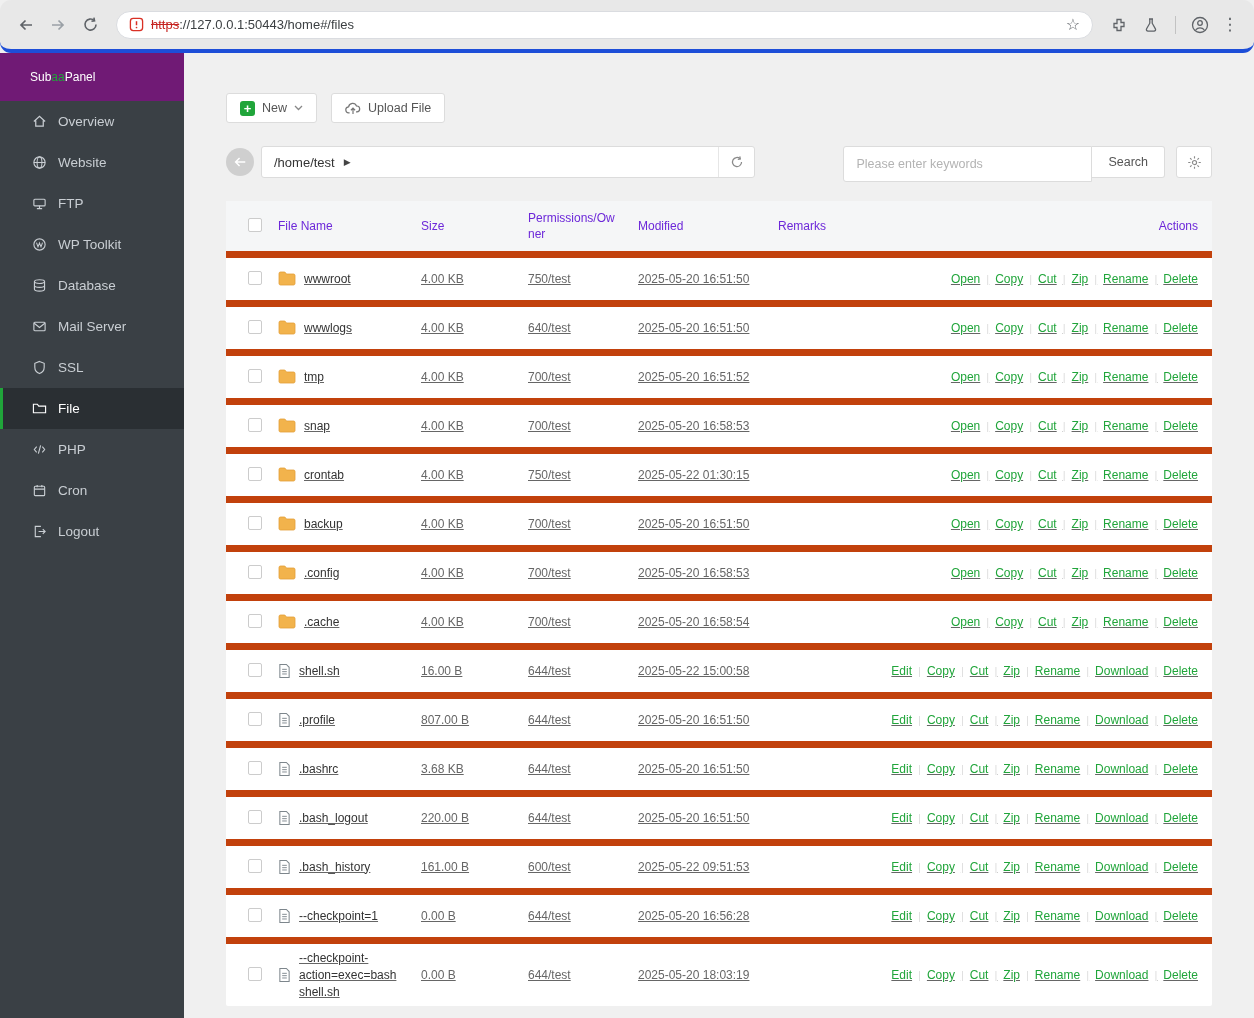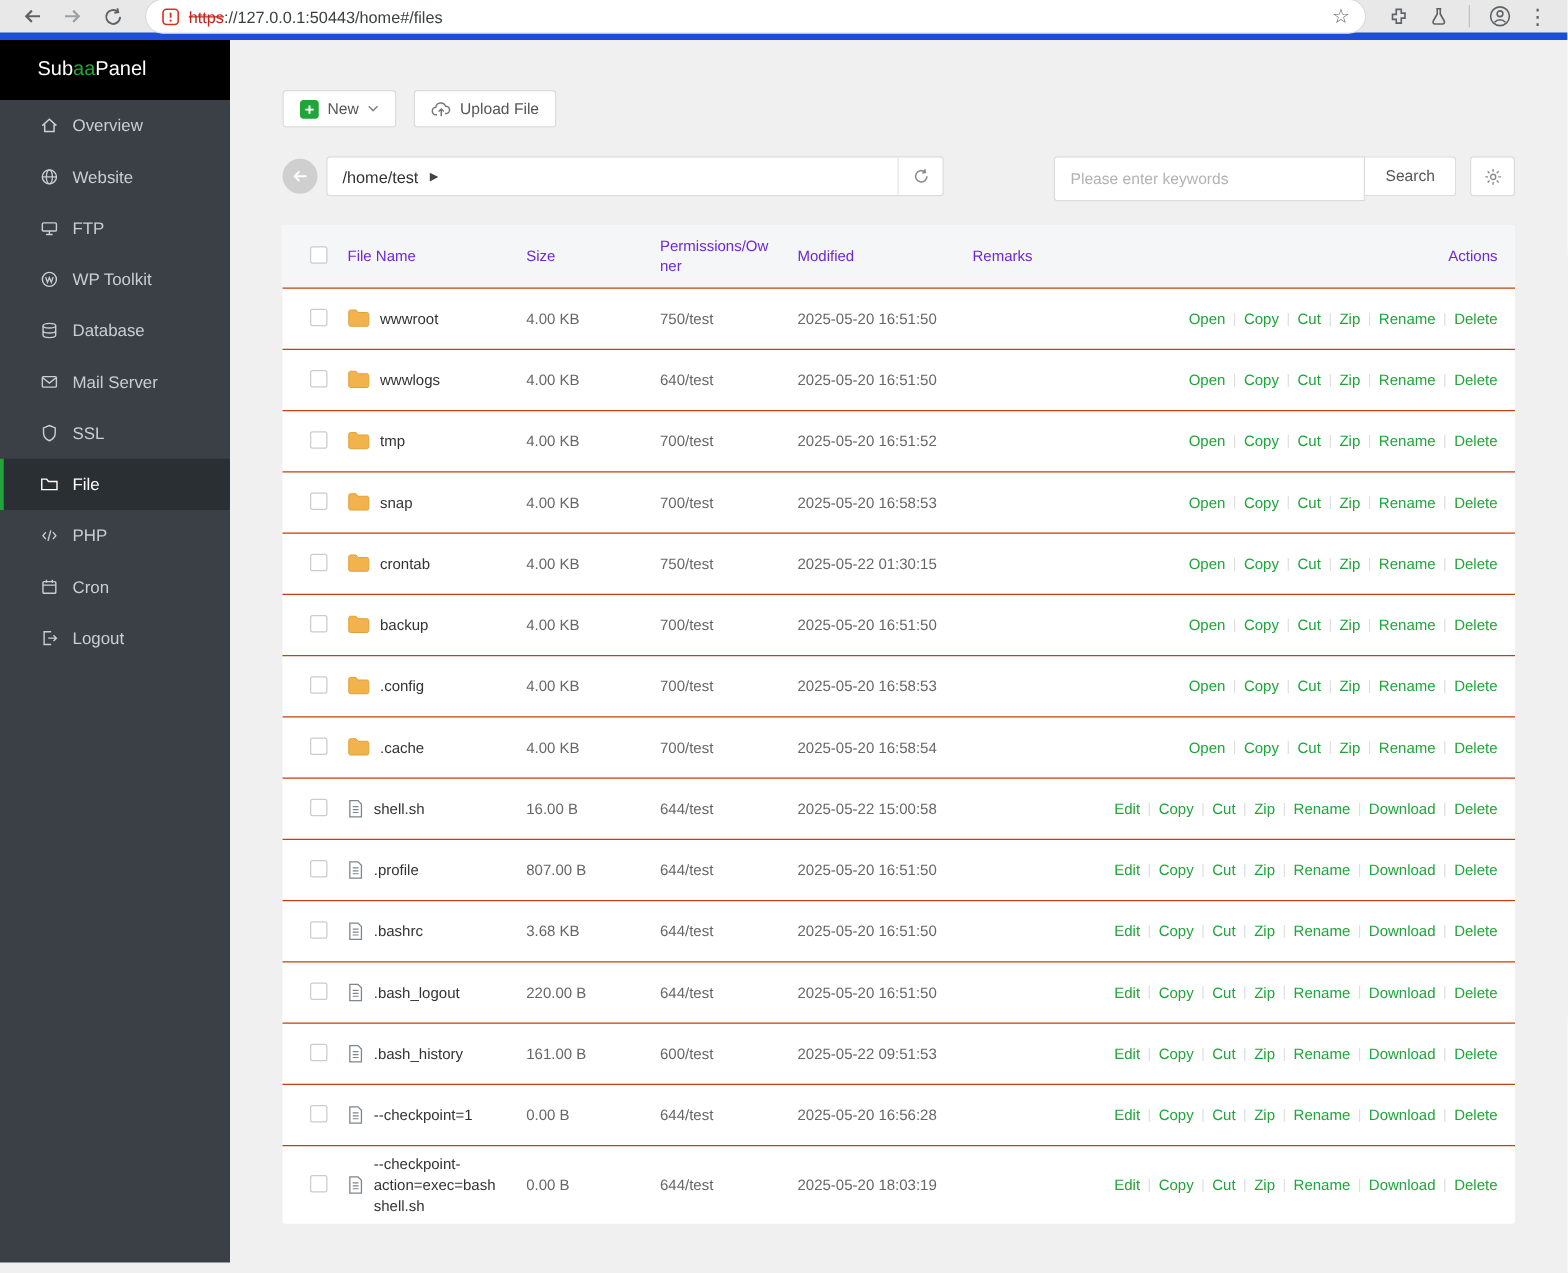--- a/index.html
+++ b/index.html
@@ -1,38 +1,38 @@
 <!DOCTYPE html>
 <html><head>
 <meta charset="utf-8">
 <style>
   * { box-sizing: border-box; margin: 0; padding: 0; }
   html,body { width:1254px; height:1018px; overflow:hidden; }
   body { font-family:"Liberation Sans", sans-serif; background:#f0f0f0; }
 
   
-  .browser-bar { height:32px; background:#e8e8e8; border-bottom:6px solid #1d4ed8;
-    display:flex; align-items:center; padding:0 12px; gap:4px; }
+  .browser-bar { height:53px; background:#e8e8e8; border-bottom:4px solid #1d4ed8;
+    display:flex; align-items:center; padding:0 12px; gap:4px;border-radius:11px; }
   .nav-btn { width:28px; height:28px; border-radius:50%; display:flex; align-items:center;
     justify-content:center; cursor:pointer; flex-shrink:0; }
   .url-pill { flex:1; height:28px; background:#fff; border:1px solid #dadce0; border-radius:14px;
     margin:0 8px; display:flex; align-items:center; padding:0 12px; font-size:13px; color:#3c4043; gap:7px; }
   .scheme { color:#c5221f; text-decoration:line-through; }
   .url-rest { color:#3c4043; }
   .pill-spacer { flex:1; }
   .star { font-size:16px; color:#5f6368; cursor:pointer; }
   .chrome-sep { width:1px; height:18px; background:#c2c2c2; margin:0 6px; }
   .dots { font-size:17px; color:#5f6368; cursor:pointer; width:24px; text-align:center; }
 
   
   .app { display:flex; height:978px; }
 
   
   .sidebar { width:184px; flex-shrink:0; background:#3a4045; color:#c9ced3; }
-  .side-logo { height:48px; background:#000000; color:#fff; font-size:16px;
+  .side-logo { height:48px; background:#701a75; color:#fff; font-size:12px;
     display:flex; align-items:center; padding-left:30px; }
   .logo-accent { color:#20a53a; }
   .side-item { height:41px; display:flex; align-items:center; gap:11px; padding-left:29px;
     font-size:13.5px; cursor:pointer; border-left:3px solid transparent;text-align:center; }
   .side-item svg { width:15px; height:15px; flex-shrink:0; }
   .side-item.active { background:#2a2f33; color:#fff; border-left-color:#20a53a; }
 
   
   .main { flex:1; background:#f0f0f0; padding:40px 42px 0 42px; overflow:hidden; }
 
@@ -63,21 +63,21 @@
     padding:0 16px; font-size:12.5px; color:#555; border-radius:0 3px 3px 0; cursor:pointer; }
   .gear-btn { width:36px; height:32px; background:#fff; border:1px solid #dcdcdc; border-radius:3px;
     margin-left:11px; display:flex; align-items:center; justify-content:center; color:#8a8a8a; cursor:pointer; }
 
   
   .file-card { margin-top:23px; background:#fff; border-radius:2px; }
   .t-header, .t-row { display:grid;
     grid-template-columns:52px 143px 107px 110px 140px 1fr auto;
     align-items:center; padding-right:14px; }
   .t-header { min-height:50px; background:#f5f6f7; font-size:12px; color:#6d28d9; }
-  .t-row { min-height:49px; border-top:1px solid #c2410c; font-size:12px; color:#666; padding-top:6px; padding-bottom:6px; }
+  .t-row { min-height:49px; border-top:7px solid #c2410c; font-size:12px; color:#666; padding-top:6px; padding-bottom:6px;text-decoration:underline; }
   .c-check { padding-left:22px; }
   .checkbox { width:14px; height:14px; border:1px solid #ccc; border-radius:2px; background:#fff;
     display:inline-block; cursor:pointer; }
   .h-perm { display:inline-block; width:92px; line-height:1.35; overflow-wrap:anywhere; }
   .c-name { display:flex; align-items:center; gap:8px; color:#333; padding-right:8px; }
   .fname { overflow-wrap:anywhere; word-break:break-word; line-height:1.4; cursor:pointer; }
   .icon-wrap { display:flex; align-items:center; flex-shrink:0; }
   .c-actions { justify-self:end; display:flex; align-items:center; white-space:nowrap; }
   .act-link { color:#20a53a; cursor:pointer; }
   .act-sep { color:#ddd; margin:0 6px; font-size:11px; }

